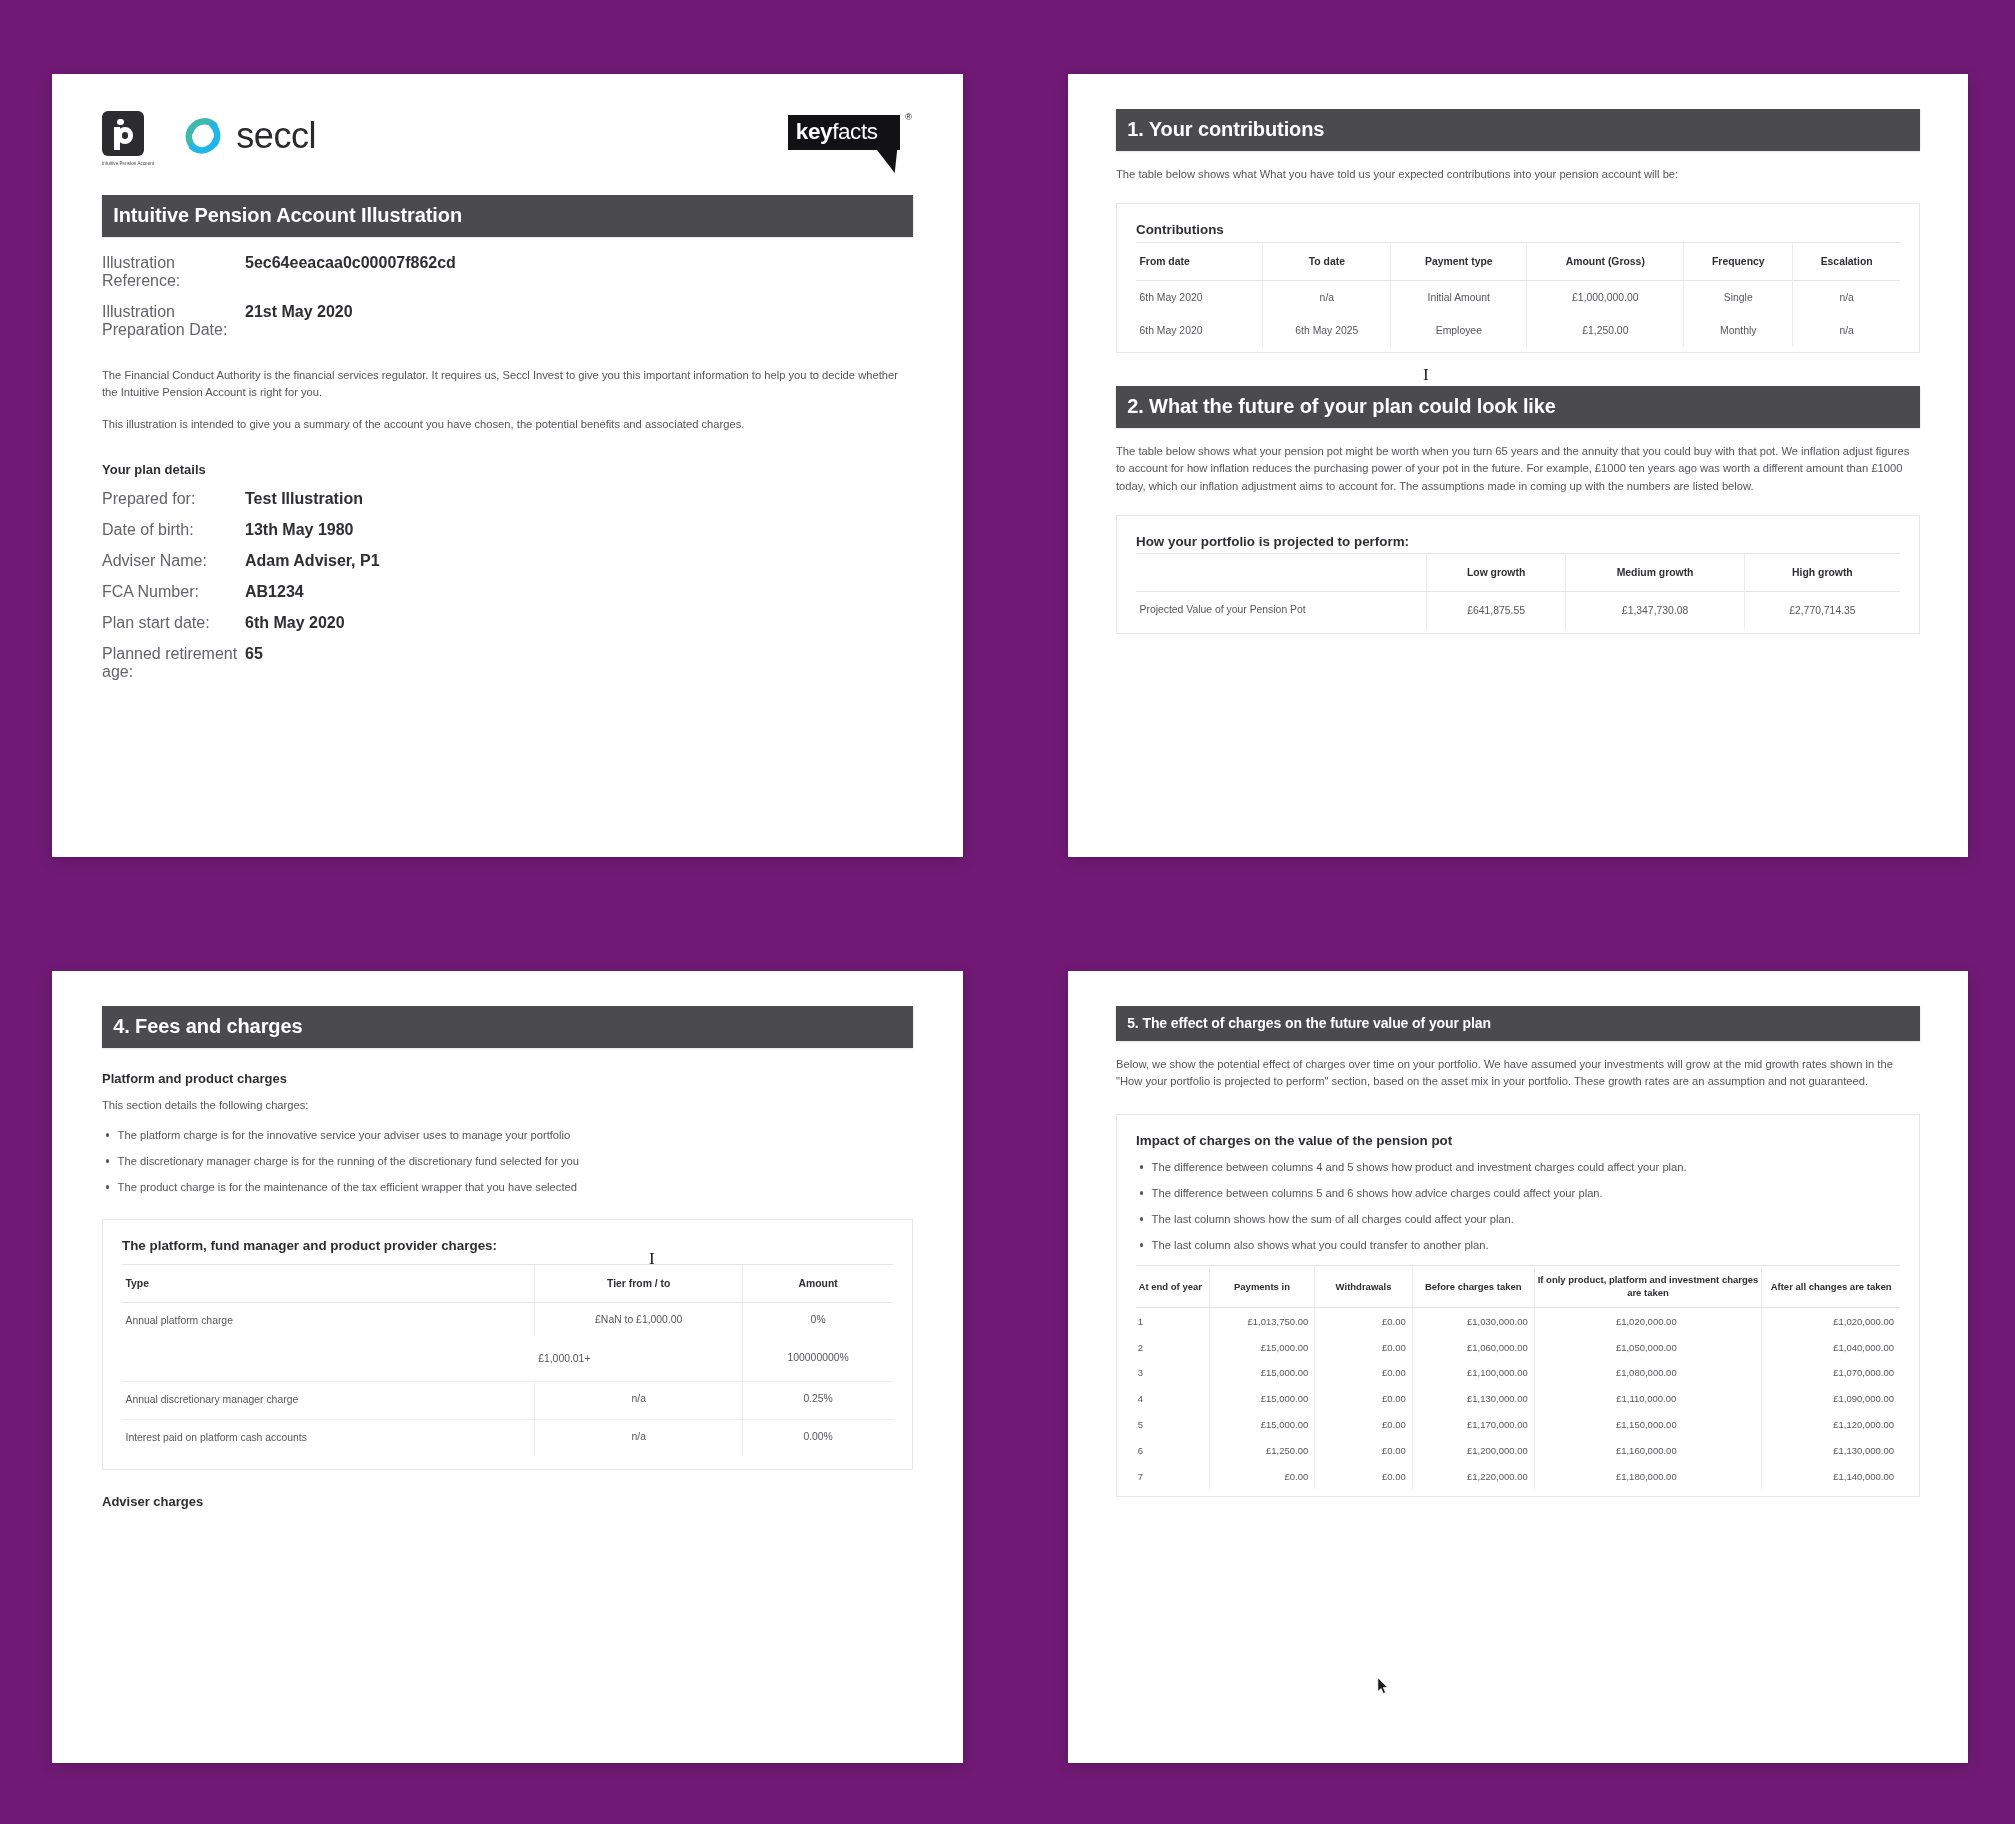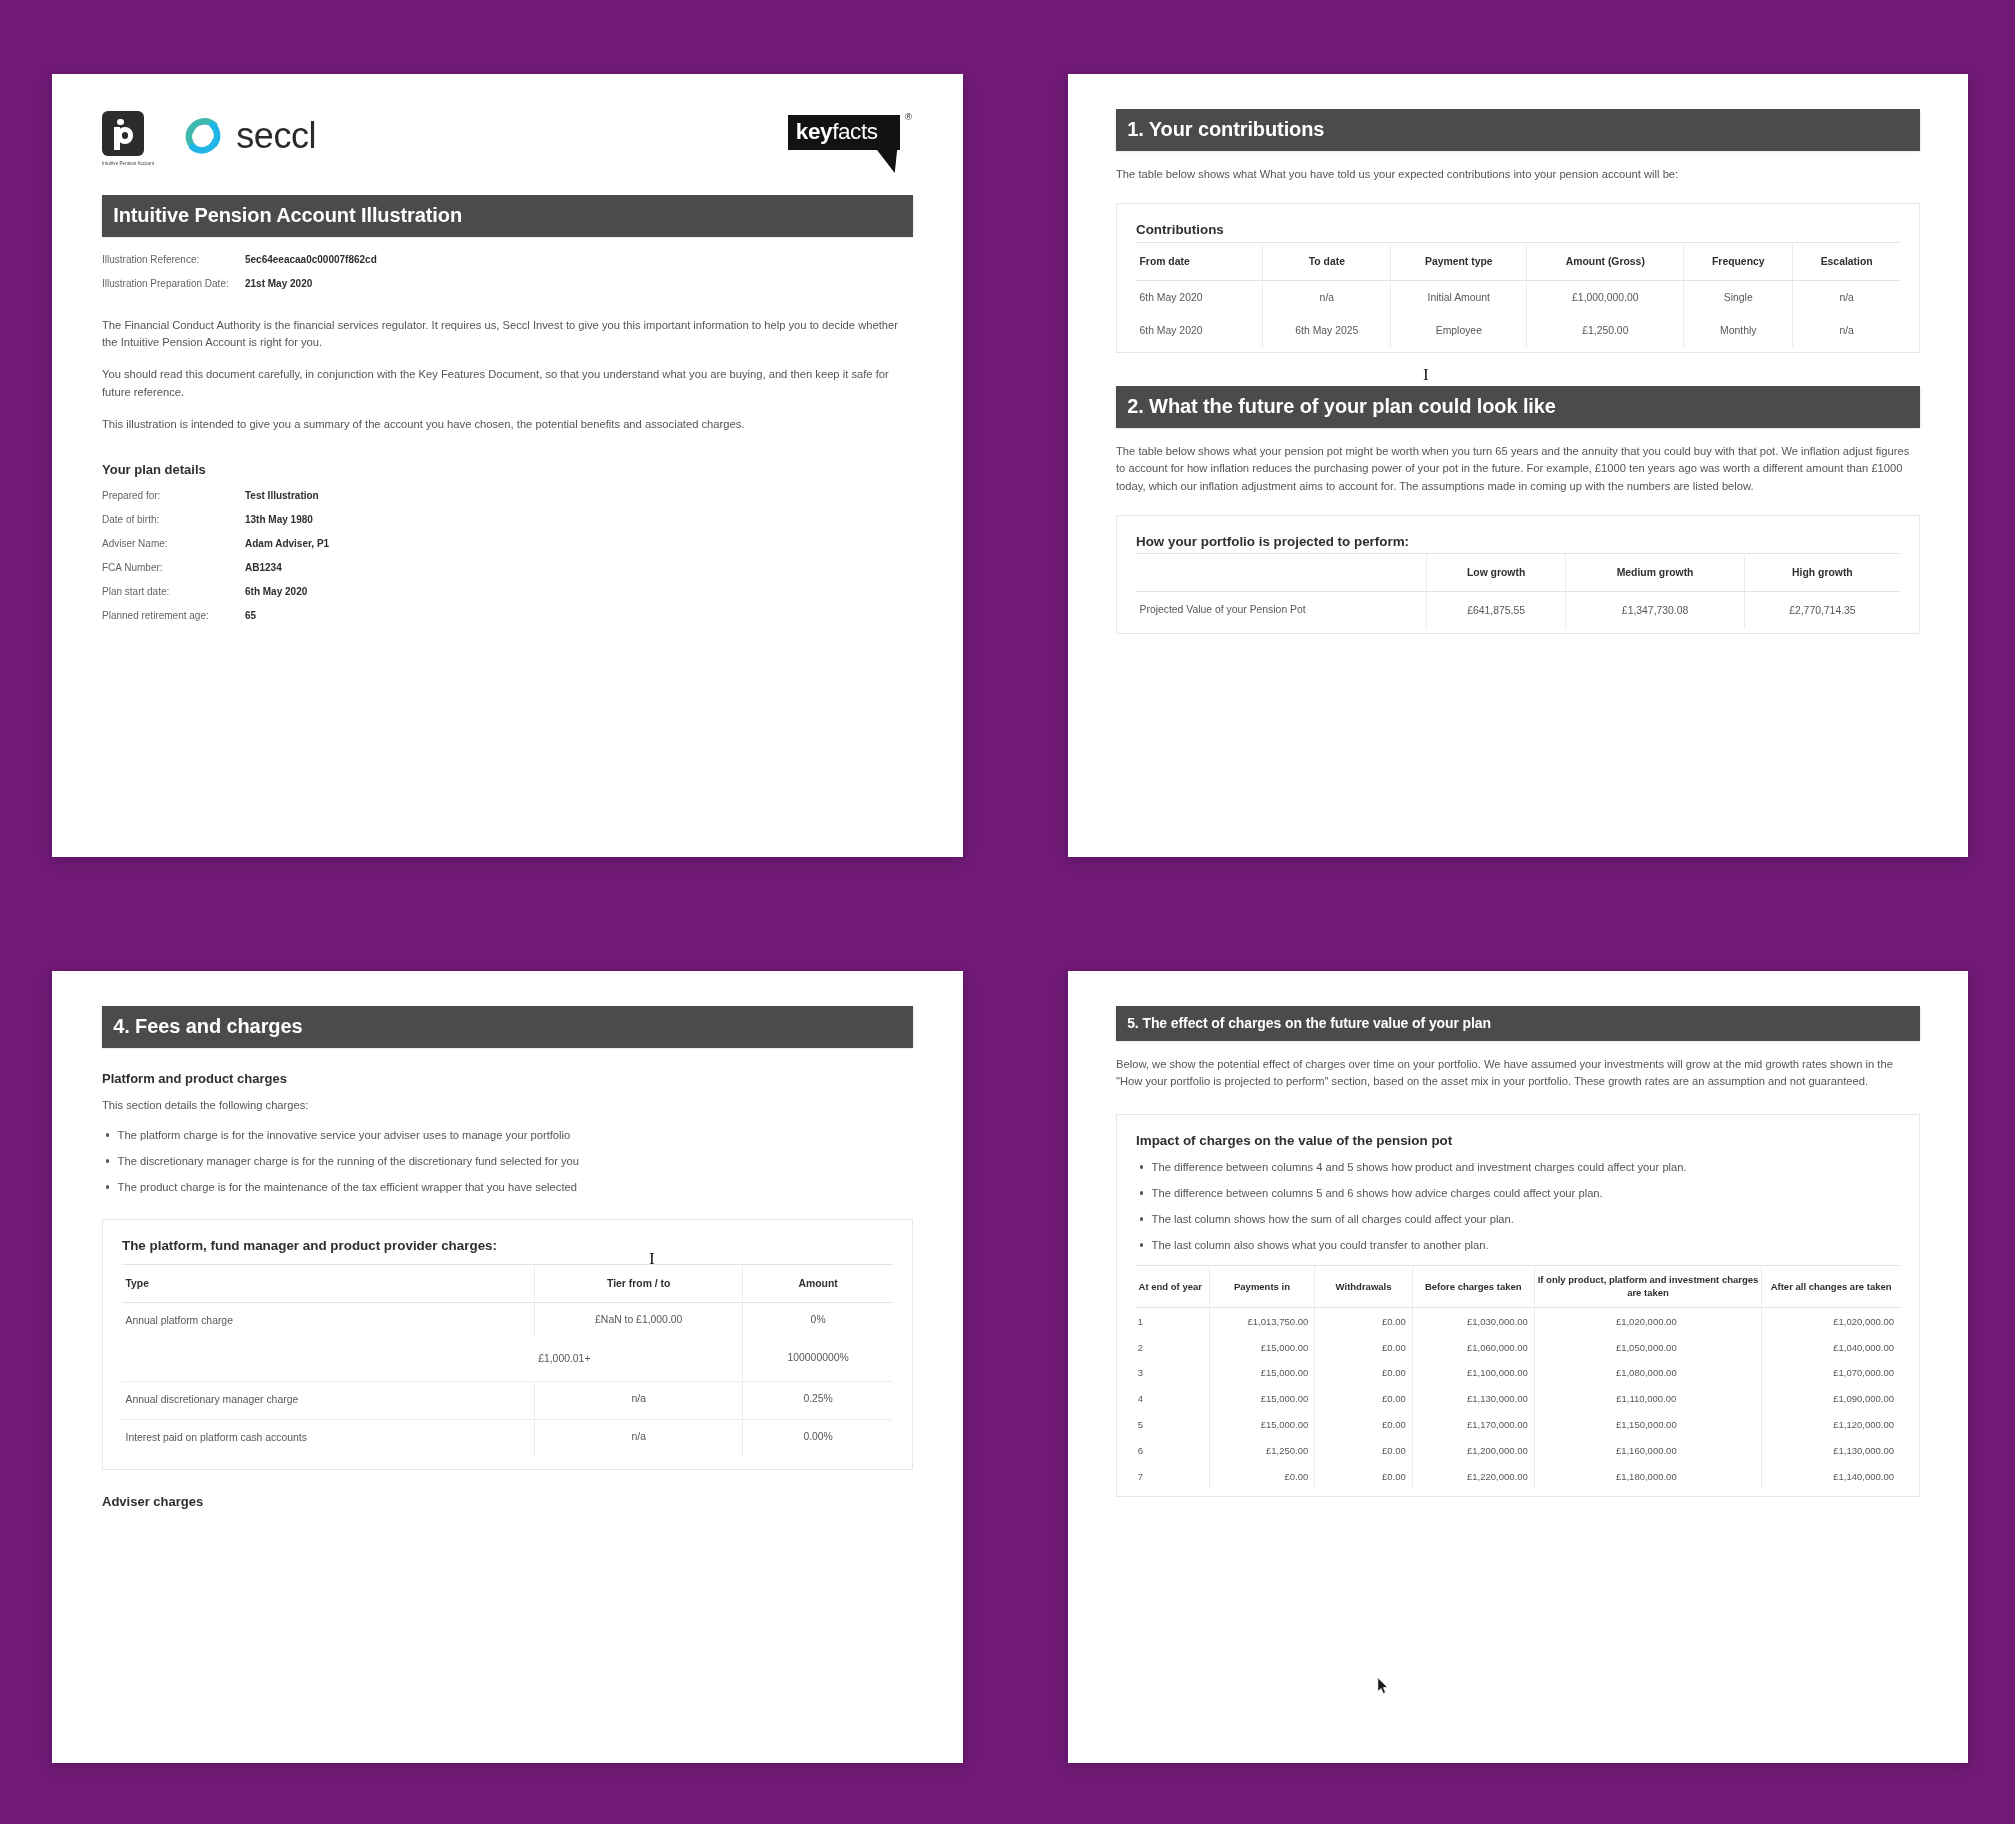--- a/index.html
+++ b/index.html
@@ -97,21 +97,21 @@
   .blist li {
     font-size: 11.2px; color: #55555a; line-height: 1.5;
     position: relative; padding-left: 15.6px; margin-bottom: 9px;
   }
   .blist li::before {
     content: ""; position: absolute; left: 3.5px; top: 6px;
     width: 3.9px; height: 3.9px; border-radius: 50%; background: #55555a;
   }
 
   
-  .kv { display: flex; font-size: 10px; margin-top: 13px; }
+  .kv { display: flex; font-size: 16px; margin-top: 13px; }
   .kv .k { width: 143px; color: #636369; }
   .kv .v { color: #2e2e33; font-weight: 700; }
   .kv-first { margin-top: 16.4px; }
 
   
   .card {
     border: 0.9px solid #e7e7ea; margin-top: 20px; padding: 18px 19px 4.3px 19px;
     background: #fff;
   }
   .card-title {
@@ -205,21 +205,20 @@
       <div class="kv kv-first">
         <div class="k">Illustration Reference:</div>
         <div class="v">5ec64eeacaa0c00007f862cd</div>
       </div>
       <div class="kv">
         <div class="k">Illustration Preparation Date:</div>
         <div class="v">21st May 2020</div>
       </div>
 
       <div class="para" style="margin-top:28px">The Financial Conduct Authority is the financial services regulator. It requires us, Seccl Invest to give you this important information to help you to decide whether the Intuitive Pension Account is right for you.</div>
-      <div class="para">You should read this document carefully, in conjunction with the Key Features Document, so that you understand what you are buying, and then keep it safe for future reference.</div>
       <div class="para">This illustration is intended to give you a summary of the account you have chosen, the potential benefits and associated charges.</div>
 
       <div class="subhead" style="margin-top:28.6px">Your plan details</div>
 
       <div class="kv">
         <div class="k">Prepared for:</div>
         <div class="v">Test Illustration</div>
       </div>
       <div class="kv">
         <div class="k">Date of birth:</div>

